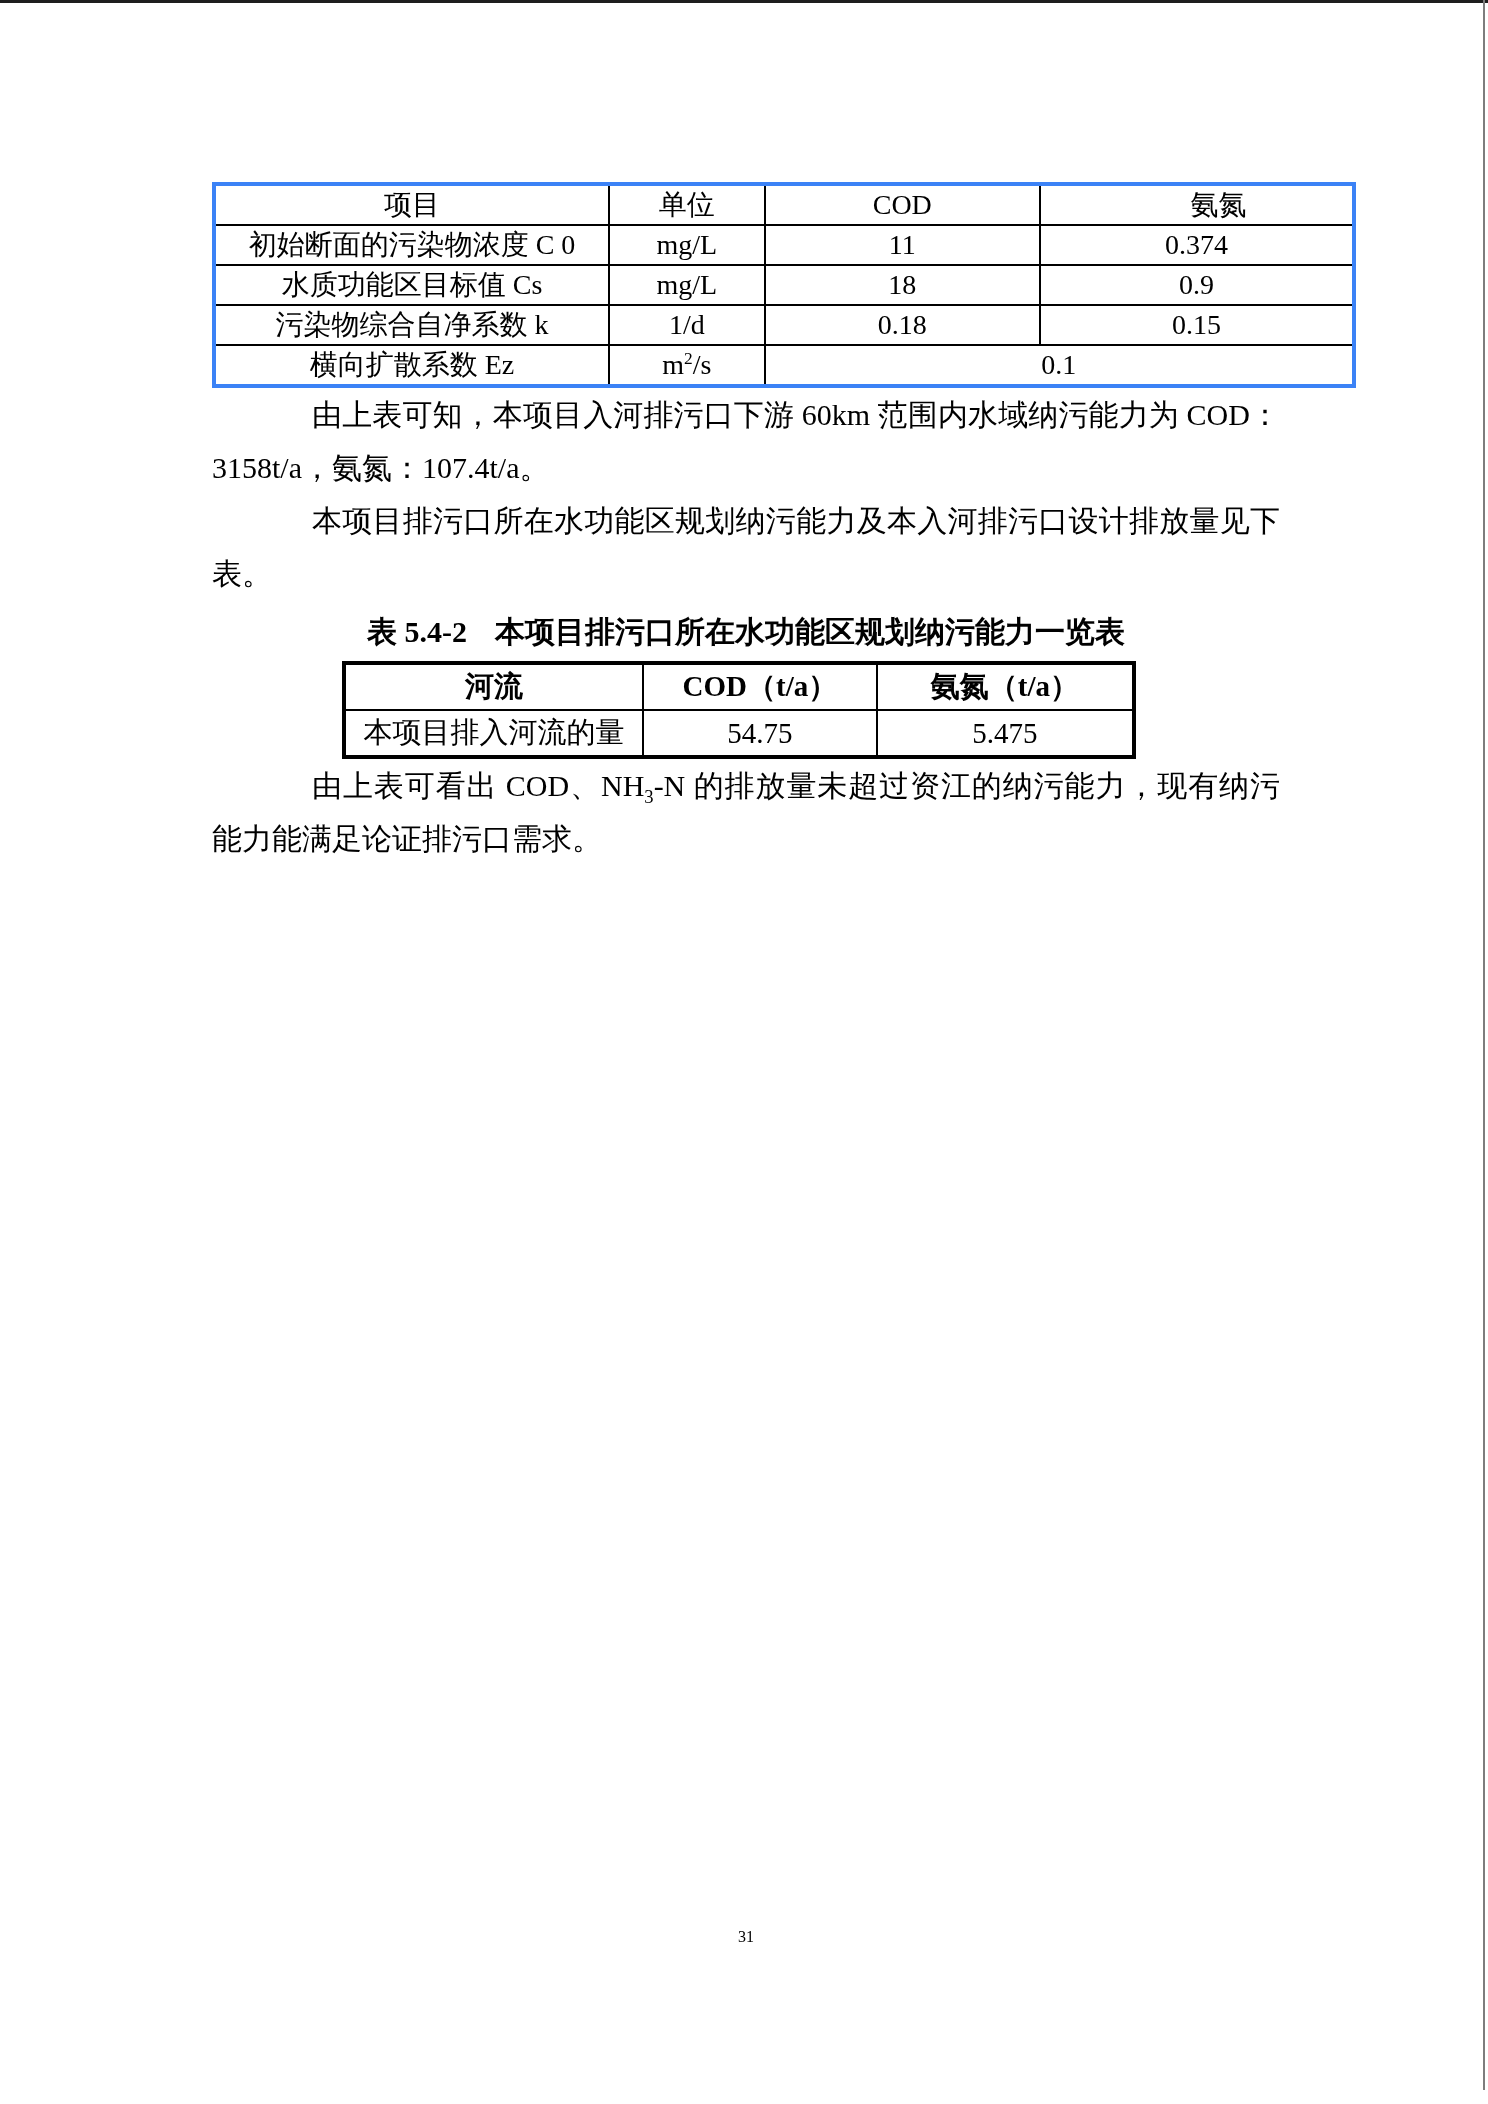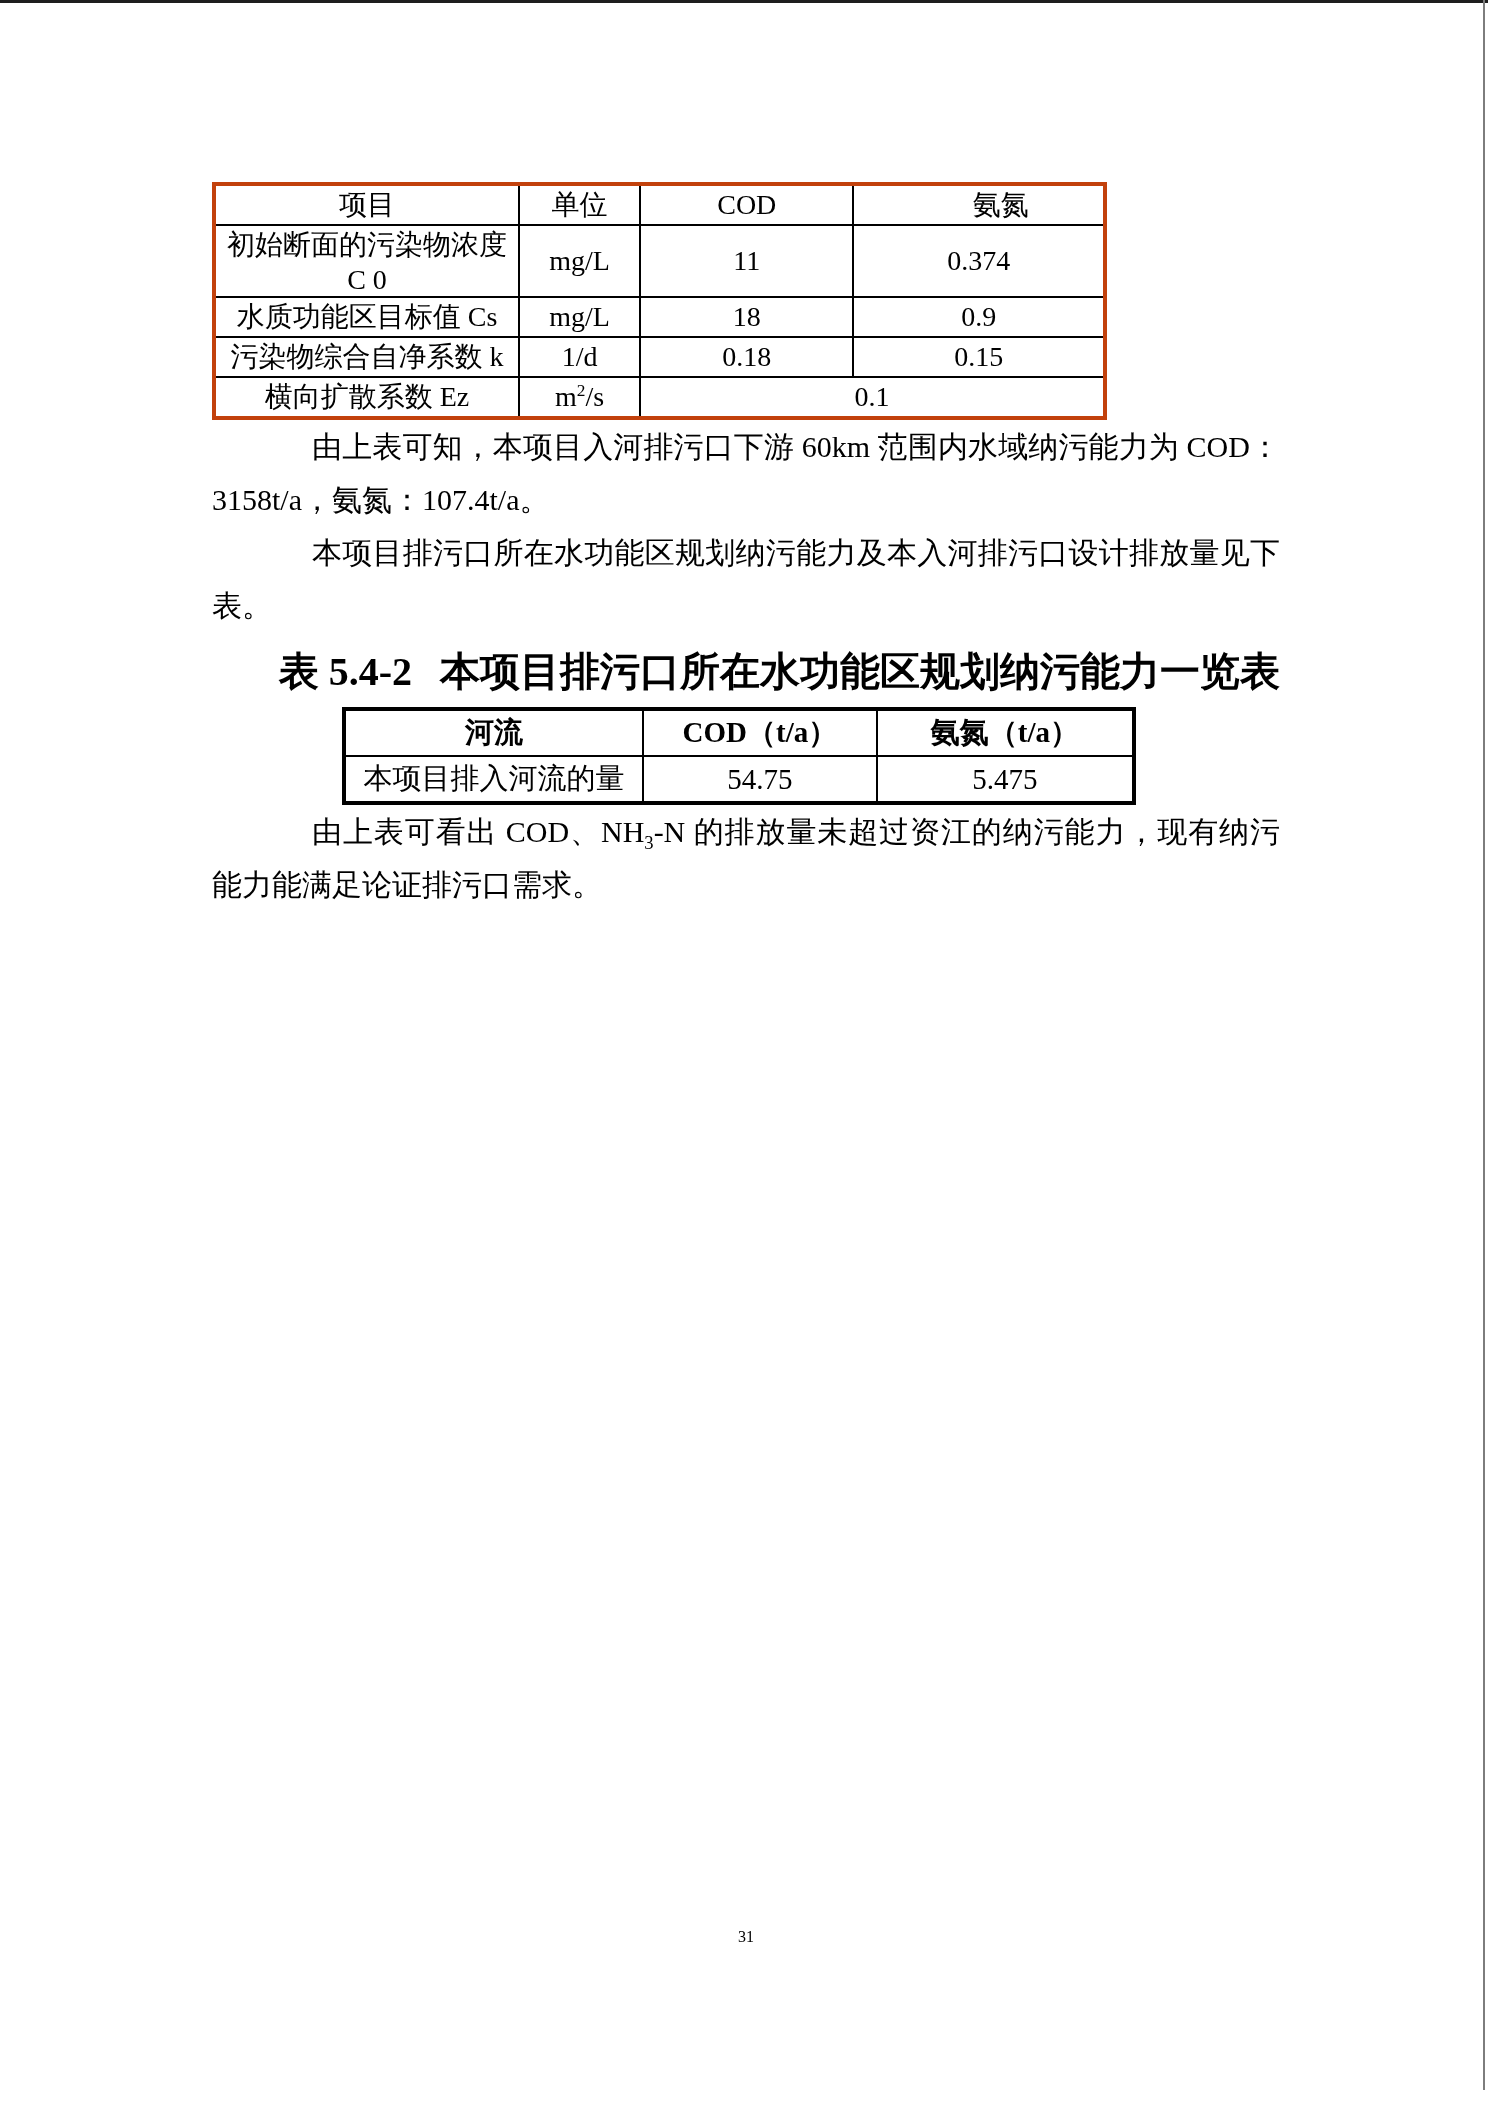--- a/index.html
+++ b/index.html
@@ -10,38 +10,38 @@
     position:relative; overflow:hidden;
   }
   .top-edge-line { position:absolute; top:0; left:0; width:1488px; height:3px; background:#1e1e1e; }
   .right-edge-line { position:absolute; top:0; left:1483px; width:2px; height:2090px; background:#7d7d7d; }
 
   .content { position:absolute; left:212px; top:182px; width:1068px; }
 
   table { border-collapse:collapse; table-layout:fixed; }
   td { text-align:center; vertical-align:middle; padding:0 4px; overflow:hidden; }
 
-  .t1 { width:895px; border:4px solid #c2410c; font-size:28px; }
+  .t1 { width:1144px; border:4px solid #3b82f6; font-size:28px; }
   .t1 td { border:2px solid #000; height:38px; }
   .t1 .col-item { width:36.3%; }
   .t1 .col-unit { width:13.8%; }
   .t1 .col-cod  { width:25.1%; }
   .t1 .col-nh3  { width:24.8%;padding-left:48px; }
 
   p.para {
     font-size:30px; line-height:53px;
     text-align:justify; text-indent:100px;
     margin:0;
   }
   .para-1 { margin-top:14px; }
   .para-2 { margin-top:6px; }
   .para-4 { margin-top:16px; }
 
   .caption {
-    font-size:40px; font-weight:bold; text-align:right;
+    font-size:30px; font-weight:bold; text-align:center;
     margin-top:12px; margin-bottom:8px;
   }
   .caption .cap-label { margin-right:28px; }
 
   .t2 { width:794px; margin-left:130px; border:4px solid #000; font-size:29px; }
   .t2 td { border:2px solid #000; height:44px; }
   .t2 .hdr td { font-weight:bold; }
   .t2 .col-river { width:38%; }
   .t2 .col-cod   { width:29.5%; }
   .t2 .col-nh3   { width:32.5%; }

